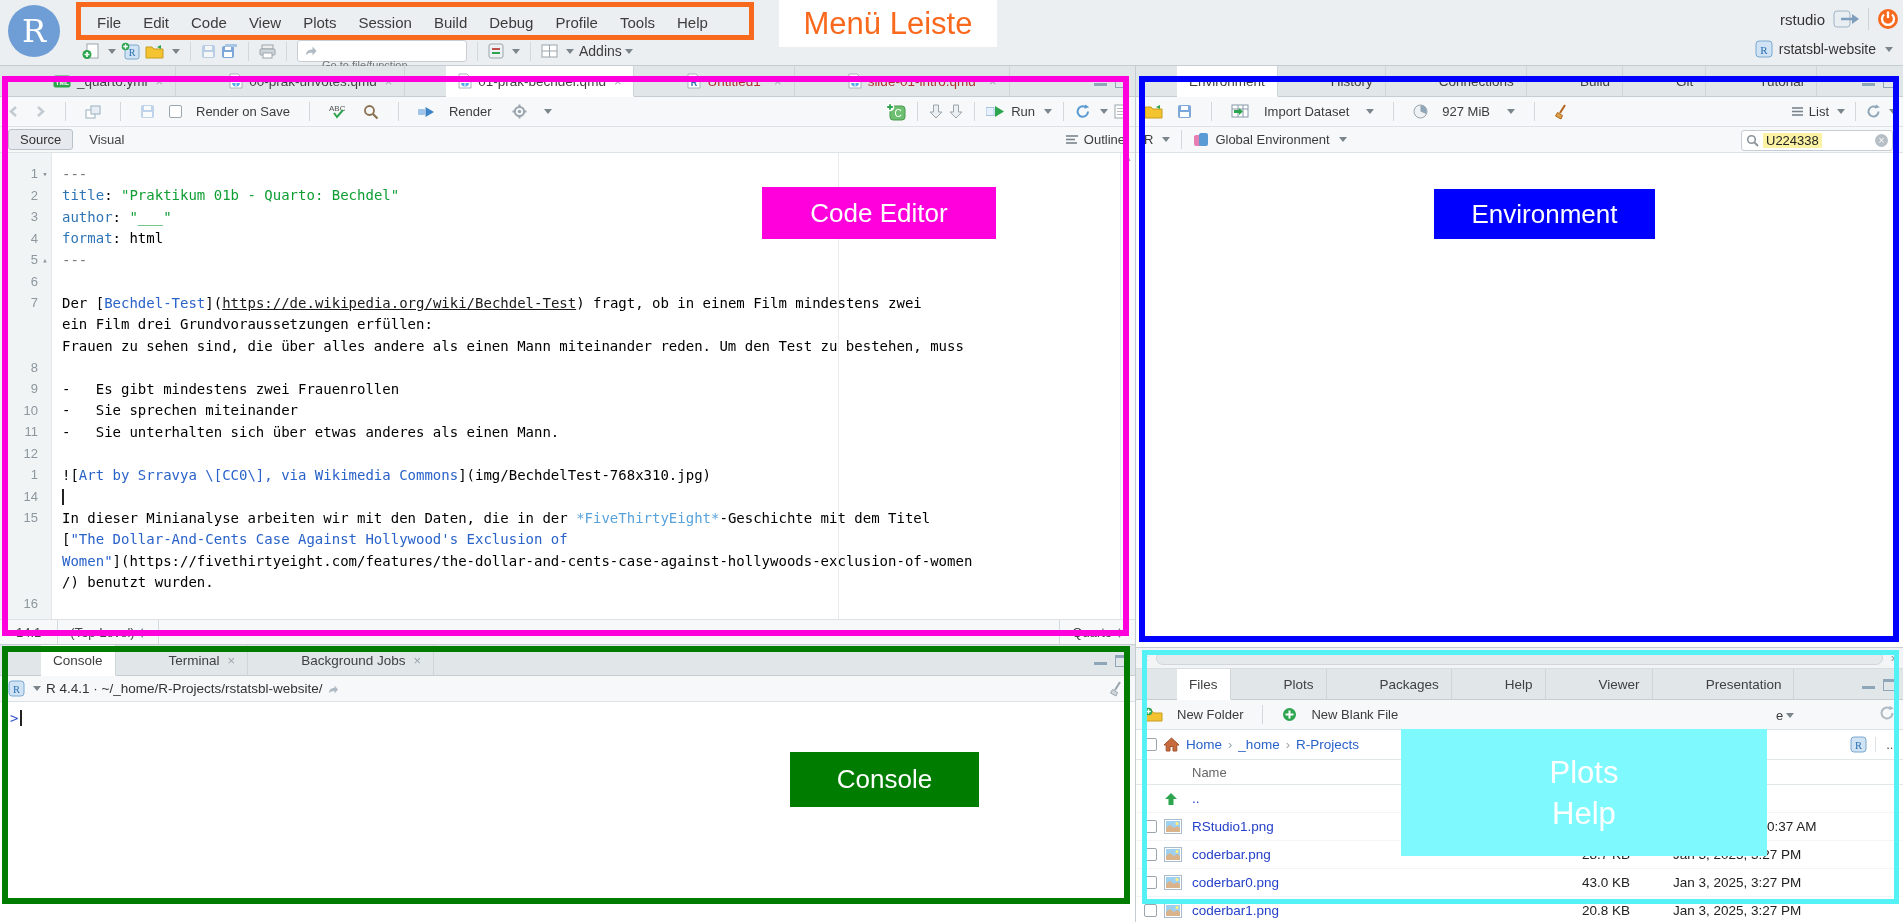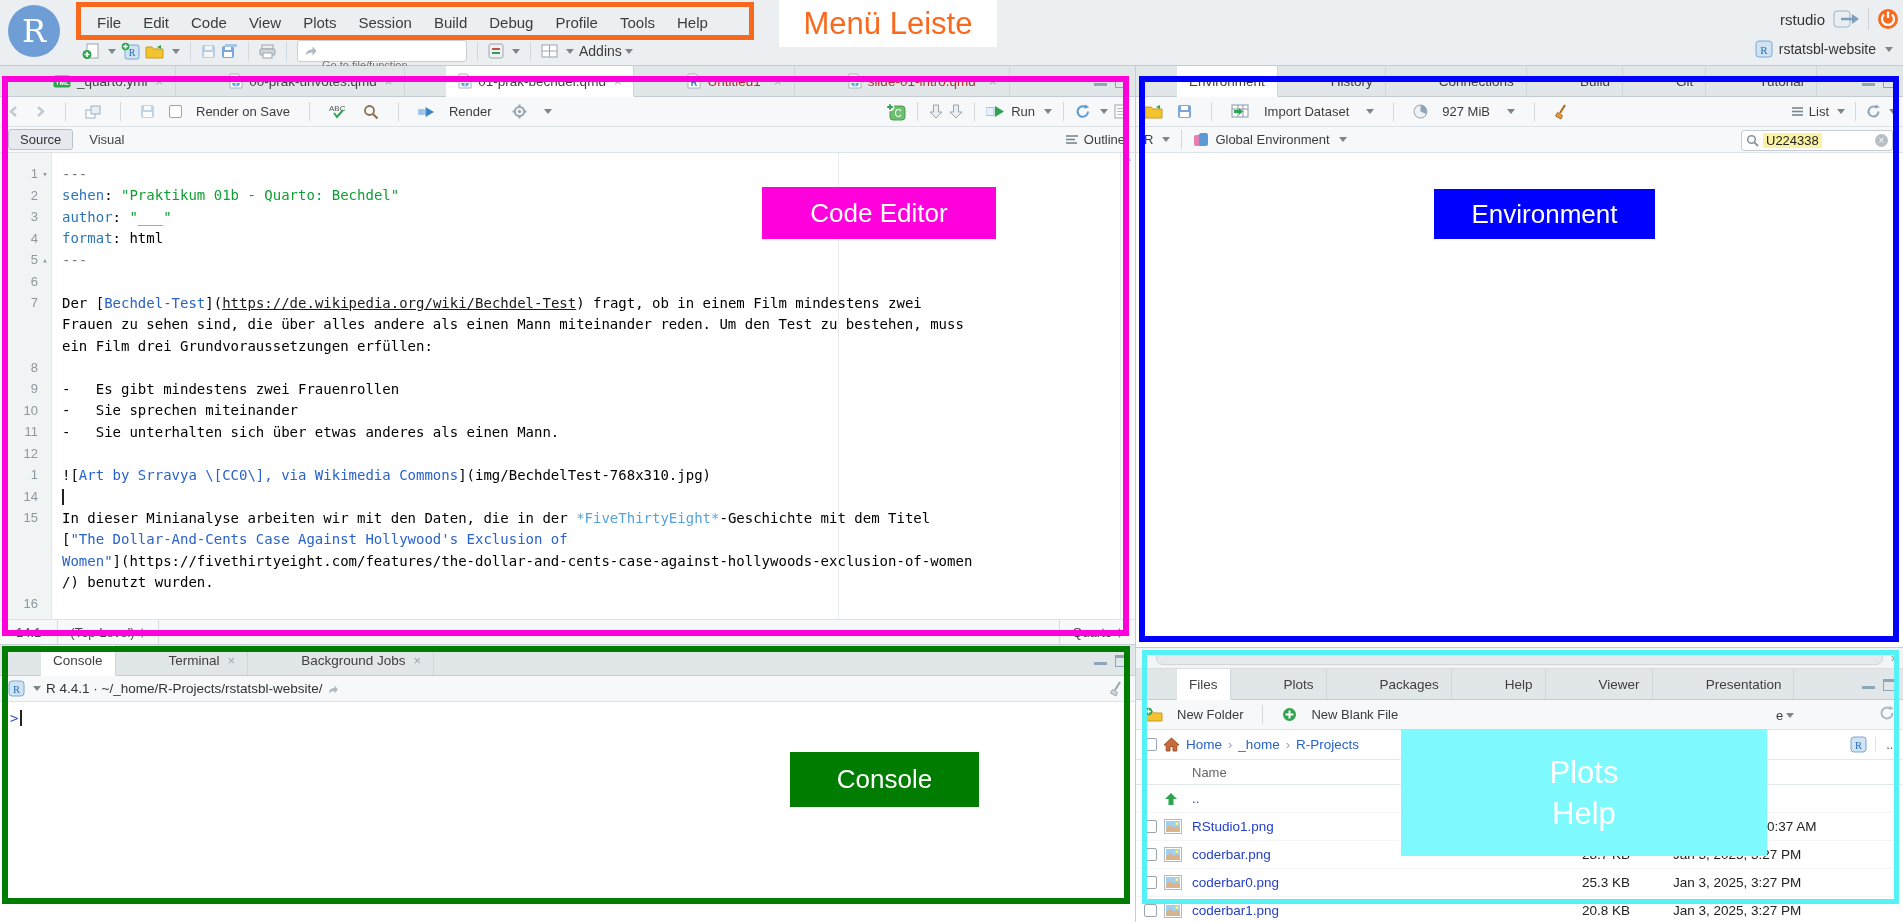--- a/index.html
+++ b/index.html
@@ -419,28 +419,28 @@
         <span class="lbl">Outline</span>
       </div>
     </div>
 
     <div class="codearea">
       <div class="gutter-bg"></div>
       <div class="margin-line"></div>
       <div class="vscroll">▲</div>
       <div class="code-lines" id="code-lines">
           <div class="crow"><span class="lnum">1</span><span class="fold">▾</span><span class="ctext"><span class="meta">---</span></span></div>
-          <div class="crow"><span class="lnum">2</span><span class="fold"></span><span class="ctext"><span class="key">sehen</span><span class="pl">: </span><span class="str">"Praktikum 01b - Quarto: Bechdel"</span></span></div>
+          <div class="crow"><span class="lnum">2</span><span class="fold"></span><span class="ctext"><span class="key">title</span><span class="pl">: </span><span class="str">"Praktikum 01b - Quarto: Bechdel"</span></span></div>
           <div class="crow"><span class="lnum">3</span><span class="fold"></span><span class="ctext"><span class="key">author</span><span class="pl">: </span><span class="str">"___"</span></span></div>
           <div class="crow"><span class="lnum">4</span><span class="fold"></span><span class="ctext"><span class="key">format</span><span class="pl">: </span><span class="pl">html</span></span></div>
           <div class="crow"><span class="lnum">5</span><span class="fold">▴</span><span class="ctext"><span class="meta">---</span></span></div>
           <div class="crow"><span class="lnum">6</span><span class="fold"></span><span class="ctext"></span></div>
           <div class="crow"><span class="lnum">7</span><span class="fold"></span><span class="ctext"><span class="pl">Der [</span><span class="link">Bechdel-Test</span><span class="pl">](</span><span class="url">https://de.wikipedia.org/wiki/Bechdel-Test</span><span class="pl">) fragt, ob in einem Film mindestens zwei</span></span></div>
+          <div class="crow"><span class="lnum"></span><span class="fold"></span><span class="ctext"><span class="pl">ein Film drei Grundvoraussetzungen erfüllen:</span></span></div>
           <div class="crow"><span class="lnum"></span><span class="fold"></span><span class="ctext"><span class="pl">Frauen zu sehen sind, die über alles andere als einen Mann miteinander reden. Um den Test zu bestehen, muss</span></span></div>
-          <div class="crow"><span class="lnum"></span><span class="fold"></span><span class="ctext"><span class="pl">ein Film drei Grundvoraussetzungen erfüllen:</span></span></div>
           <div class="crow"><span class="lnum">8</span><span class="fold"></span><span class="ctext"></span></div>
           <div class="crow"><span class="lnum">9</span><span class="fold"></span><span class="ctext"><span class="pl">-   Es gibt mindestens zwei Frauenrollen</span></span></div>
           <div class="crow"><span class="lnum">10</span><span class="fold"></span><span class="ctext"><span class="pl">-   Sie sprechen miteinander</span></span></div>
           <div class="crow"><span class="lnum">11</span><span class="fold"></span><span class="ctext"><span class="pl">-   Sie unterhalten sich über etwas anderes als einen Mann.</span></span></div>
           <div class="crow"><span class="lnum">12</span><span class="fold"></span><span class="ctext"></span></div>
           <div class="crow"><span class="lnum">1</span><span class="fold"></span><span class="ctext"><span class="pl">![</span><span class="link">Art by Srravya \[CC0\], via Wikimedia Commons</span><span class="pl">](img/BechdelTest-768x310.jpg)</span></span></div>
           <div class="crow"><span class="lnum">14</span><span class="fold"></span><span class="ctext"><span class="cursorbar"></span></span></div>
           <div class="crow"><span class="lnum">15</span><span class="fold"></span><span class="ctext"><span class="pl">In dieser Minianalyse arbeiten wir mit den Daten, die in der </span><span class="em">*FiveThirtyEight*</span><span class="pl">-Geschichte mit dem Titel</span></span></div>
           <div class="crow"><span class="lnum"></span><span class="fold"></span><span class="ctext"><span class="pl">[</span><span class="link">"The Dollar-And-Cents Case Against Hollywood's Exclusion of</span></span></div>
           <div class="crow"><span class="lnum"></span><span class="fold"></span><span class="ctext"><span class="link">Women"</span><span class="pl">](https://fivethirtyeight.com/features/the-dollar-and-cents-case-against-hollywoods-exclusion-of-women</span></span></div>
@@ -773,21 +773,21 @@
             <span class="icon">
               <svg width="18" height="15">
                 <rect x="0.5" y="0.5" width="17" height="14" fill="#fff" stroke="#aabbcc"></rect>
                 <rect x="2" y="2" width="14" height="7" fill="#9fd0f0"></rect>
                 <path d="M2 9 l4 -3 4 3 3 -2 3 2 v4 H2z" fill="#d9b38c"></path>
                 <circle cx="13" cy="4.5" r="1.5" fill="#fff176"></circle>
               </svg>
             </span>
           </span>
           <span class="fname">coderbar0.png</span>
-          <span class="fsize">25.3 KB</span>
+          <span class="fsize">43.0 KB</span>
           <span class="fmod"><span style="margin-left:0px">Jan 3, 2025, 3:27 PM</span></span>
         </div>
         <div class="frow">
           <span class="fc1">
             <span class="cbx"></span>
           </span>
           <span class="fc2">
             <span class="icon">
               <svg width="18" height="15">
                 <rect x="0.5" y="0.5" width="17" height="14" fill="#fff" stroke="#aabbcc"></rect>

